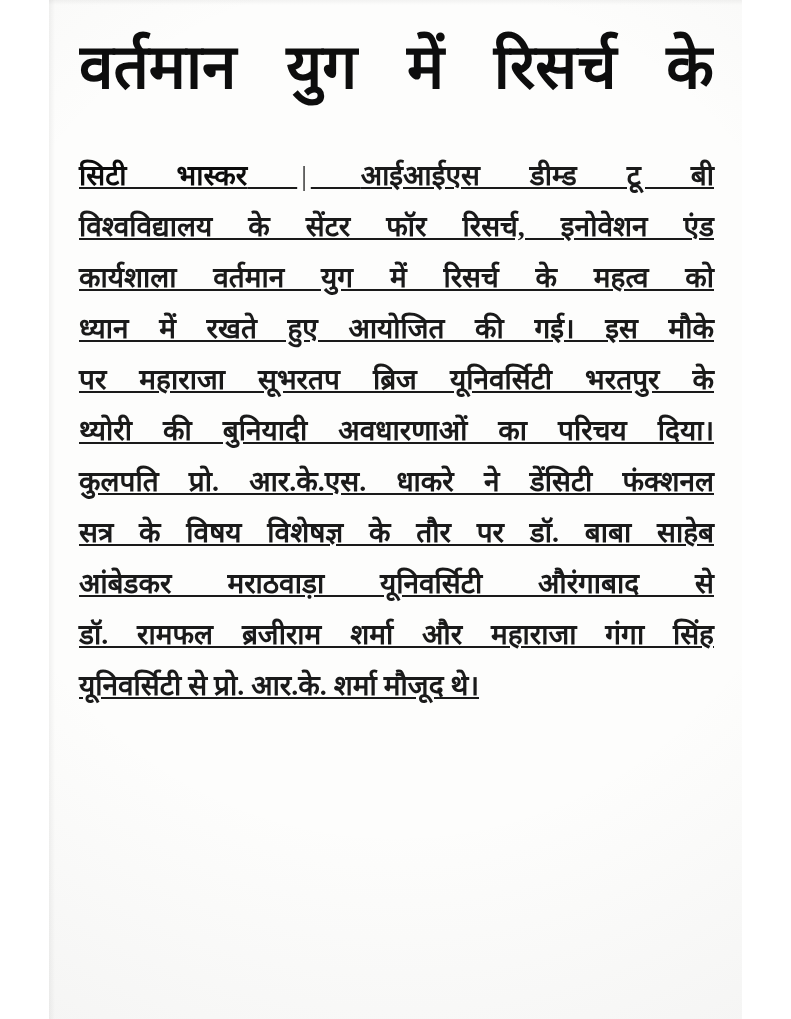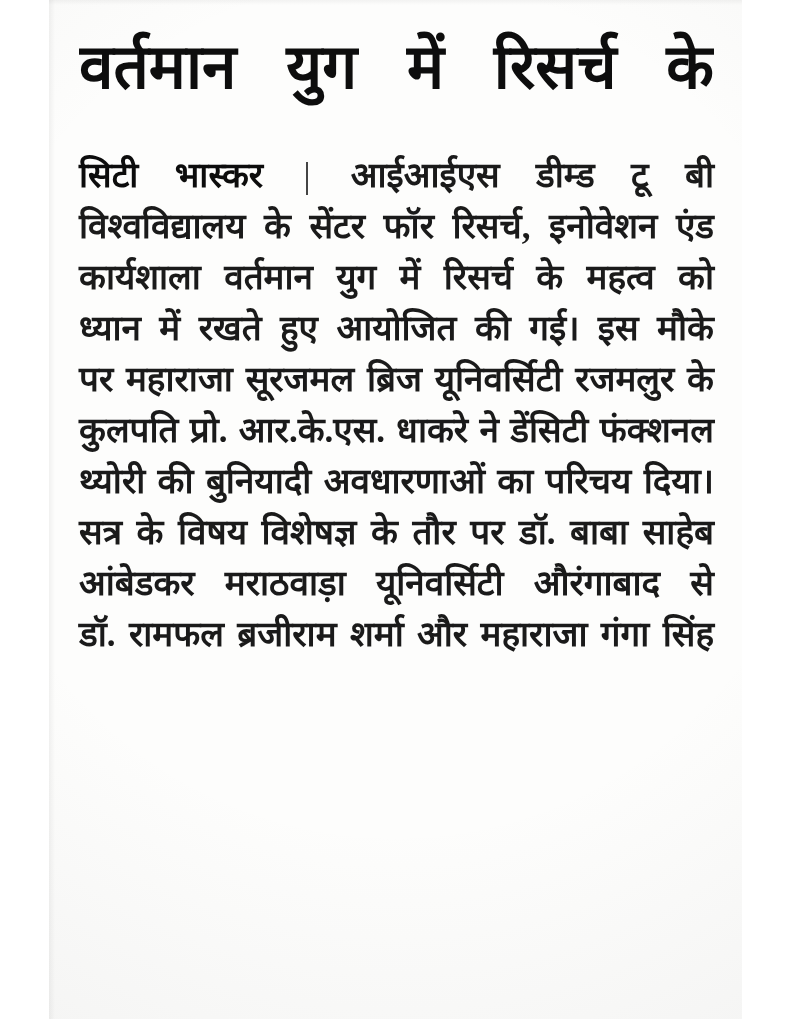--- a/index.html
+++ b/index.html
@@ -37,24 +37,25 @@
     overflow: hidden;
   }
   .headline .hl-justify {
     text-align: justify;
     text-align-last: justify;
     white-space: normal;
   }
   
   .body-text {
     margin-top: 32px;
-    font-size: 35px;
+    font-size: 28px;
     line-height: 51px;
     font-weight: 600;
     color: #1a1a1a;
+    text-decoration: underline;
   }
   .body-line {
     text-align: justify;
     text-align-last: justify;
     min-height: 51px;
   }
   .body-line.last {
     text-align: left;
     text-align-last: left;
   }
@@ -96,22 +97,23 @@
 
     <div class="body-text">
       <div class="body-line">
         <span class="byline">सिटी भास्कर</span>
         <span class="byline-sep">|</span>
         <span>आईआईएस डीम्ड टू बी</span>
       </div>
       <div class="body-line">विश्वविद्यालय के सेंटर फॉर रिसर्च, इनोवेशन एंड</div>
       <div class="body-line">कार्यशाला वर्तमान युग में रिसर्च के महत्व को</div>
       <div class="body-line">ध्यान में रखते हुए आयोजित की गई। इस मौके</div>
-      <div class="body-line">पर महाराजा सूरजमल ब्रिज यूनिवर्सिटी रजमलुर के</div>
+      <div class="body-line">पर महाराजा सूभरतप ब्रिज यूनिवर्सिटी भरतपुर के</div>
+      <div class="body-line">थ्योरी की बुनियादी अवधारणाओं का परिचय दिया।</div>
       <div class="body-line">कुलपति प्रो. आर.के.एस. धाकरे ने डेंसिटी फंक्शनल</div>
-      <div class="body-line">थ्योरी की बुनियादी अवधारणाओं का परिचय दिया।</div>
       <div class="body-line">सत्र के विषय विशेषज्ञ के तौर पर डॉ. बाबा साहेब</div>
       <div class="body-line">आंबेडकर मराठवाड़ा यूनिवर्सिटी औरंगाबाद से</div>
       <div class="body-line">डॉ. रामफल ब्रजीराम शर्मा और महाराजा गंगा सिंह</div>
+      <div class="body-line last">यूनिवर्सिटी से प्रो. आर.के. शर्मा मौजूद थे।</div>
     </div>
 
   </div>
 </div>
 
 </body></html>

